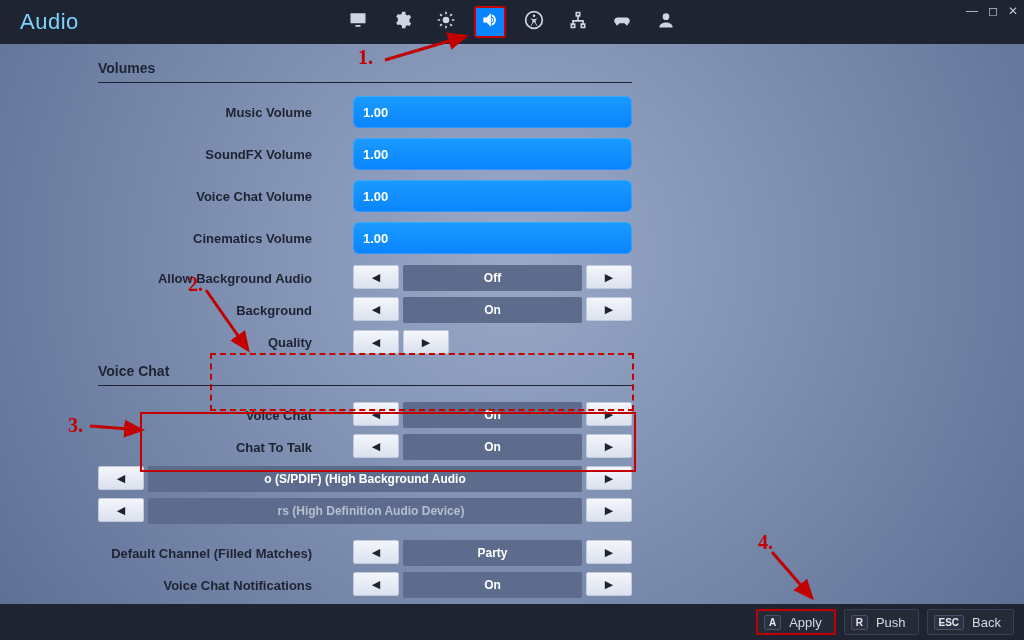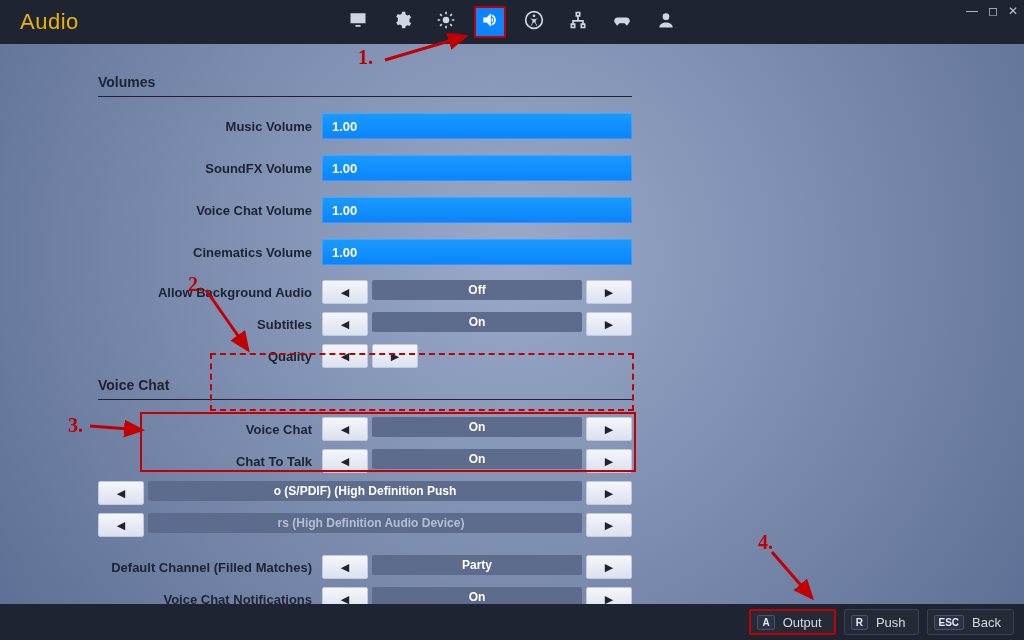--- a/index.html
+++ b/index.html
@@ -10,63 +10,63 @@
   }
 
   
   .topbar {
     height: 44px;
     background: #1e2431;
     display: flex; align-items: center;
     position: relative;
     padding-left: 20px;
   }
-  .topbar .title { color: #eab308; font-size: 22px; font-weight: 400; letter-spacing: .5px; }
+  .topbar .title { color: #7dd3fc; font-size: 22px; font-weight: 400; letter-spacing: .5px; }
   .topbar .tabs { position:absolute; left:50%; transform:translateX(-50%); display:flex; gap:12px; align-items:center; }
   .tab-icon {
     width: 32px; height: 32px; display:flex; align-items:center; justify-content:center;
     color:#cfd5e3; border-radius:2px; cursor:pointer;
   }
   .tab-icon.active { background:#0a84ff; border:2px solid #c20000; color:#fff; }
   .tab-icon svg { width:20px; height:20px; fill:currentColor; }
   .win-ctrls { position:absolute; right:6px; top:4px; color:#bfc6d6; font-size:12px; display:flex; gap:10px;}
   .win-ctrls span{cursor:pointer;}
 
   
   .page { position:relative; width:100%; height:calc(100% - 44px - 36px); }
   .col { position:absolute; left:98px; top:16px; width:534px; }
 
   .section-title {
-    color:#1d2331; font-size:14px; font-weight:700; margin-top:14px; margin-bottom:6px;
+    color:#1d2331; font-size:14px; font-weight:700; margin-bottom:6px;
   }
   .section-rule { border:none; border-top:1px solid #1d2331; margin-bottom:14px; }
 
-  .row { display:flex; align-items:center; height:30px; margin-bottom:2px; }
+  .row { display:flex; align-items:center; height:30px; margin-bottom:2px;gap:31px; }
   .row .label {
     width:224px; text-align:right; padding-right:10px;
     color:#1d2331; font-size:13px; font-weight:700;
   }
   .row .value-area { flex:1; display:flex; gap:4px; }
 
   
   .bar {
-    flex:1; height:26px; background:linear-gradient(#1a9bff,#0a84ff); border-radius:0;
+    flex:1; height:32px; background:linear-gradient(#1a9bff,#0a84ff); border-radius:6px;
     display:flex; align-items:center; color:#fff; font-weight:700; font-size:13px;
     padding-left:10px; box-shadow:inset 0 0 0 1px rgba(255,255,255,.15);
   }
 
   
   .arrow-btn {
     width:46px; height:24px; border-radius:2px;
     background:linear-gradient(#f4f6fb,#dbe1ee); border:1px solid #c1c9dc;
     display:flex; align-items:center; justify-content:center; color:#1d2331;
     cursor:pointer; font-size:11px;
   }
   .center-val {
-    flex:1; height:20px; background:#5d6c8c; border-radius:2px;
+    flex:1; height:26px; background:#5d6c8c; border-radius:2px;
     display:flex; align-items:center; justify-content:center;
     color:#fff; font-weight:700; font-size:12px;
     white-space:nowrap; overflow:hidden; padding:0 6px;
   }
   .center-val.dim { color:#b6bed2; font-weight:600;padding-left:18px; } 
 
   
   .bottombar {
     position:absolute; left:0; right:0; bottom:0; height:36px;
     background:#1e2431; display:flex; align-items:center; justify-content:flex-end;
@@ -195,21 +195,21 @@
 
     <div class="row">
       <div class="label">Allow Background Audio</div>
       <div class="value-area">
         <div class="arrow-btn">◀</div>
         <div class="center-val">Off</div>
         <div class="arrow-btn">▶</div>
       </div>
     </div>
     <div class="row">
-      <div class="label">Subtitles</div>
+      <div class="label">Background</div>
       <div class="value-area">
         <div class="arrow-btn">◀</div>
         <div class="center-val">On</div>
         <div class="arrow-btn">▶</div>
       </div>
     </div>
     <div class="row">
       <div class="label">Quality</div>
       <div class="value-area">
         <div class="arrow-btn">◀</div>
@@ -232,21 +232,21 @@
       <div class="label">Chat To Talk</div>
       <div class="value-area">
         <div class="arrow-btn">◀</div>
         <div class="center-val">On</div>
         <div class="arrow-btn">▶</div>
       </div>
     </div>
     <div class="row">
       <div class="value-area">
         <div class="arrow-btn">◀</div>
-        <div class="center-val">o (S/PDIF) (High Definition Push</div>
+        <div class="center-val">o (S/PDIF) (High Background Audio</div>
         <div class="arrow-btn">▶</div>
       </div>
     </div>
     <div class="row">
       <div class="value-area">
         <div class="arrow-btn">◀</div>
         <div class="center-val dim">rs (High Definition Audio Device)</div>
         <div class="arrow-btn">▶</div>
       </div>
     </div>
@@ -267,21 +267,21 @@
         <div class="arrow-btn">▶</div>
       </div>
     </div>
 
   </div>
 </div>
 
 <div class="bottombar">
   <div class="bbtn apply">
     <span class="key">A</span>
-    <span>Output</span>
+    <span>Apply</span>
   </div>
   <div class="bbtn">
     <span class="key">R</span>
     <span>Push</span>
   </div>
   <div class="bbtn">
     <span class="key">ESC</span>
     <span>Back</span>
   </div>
 </div>

